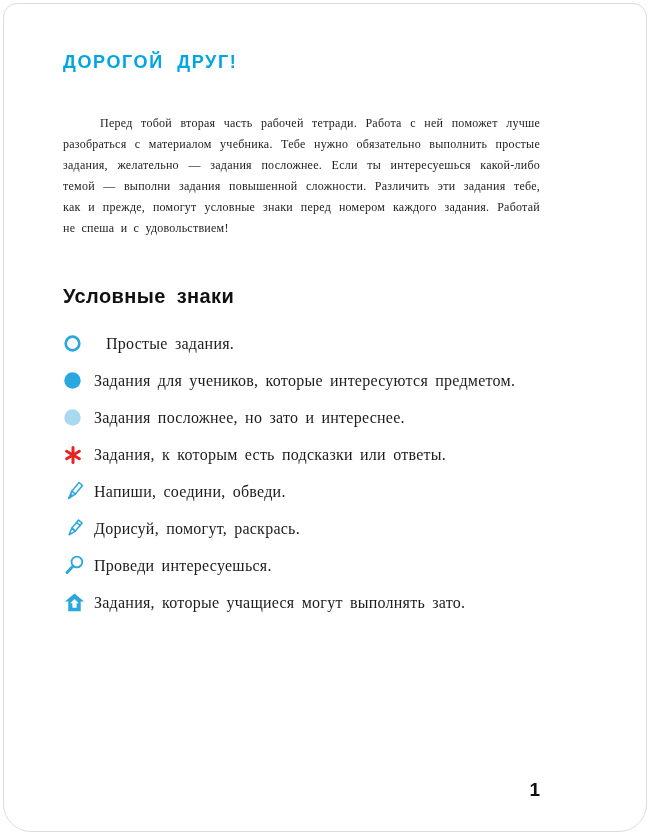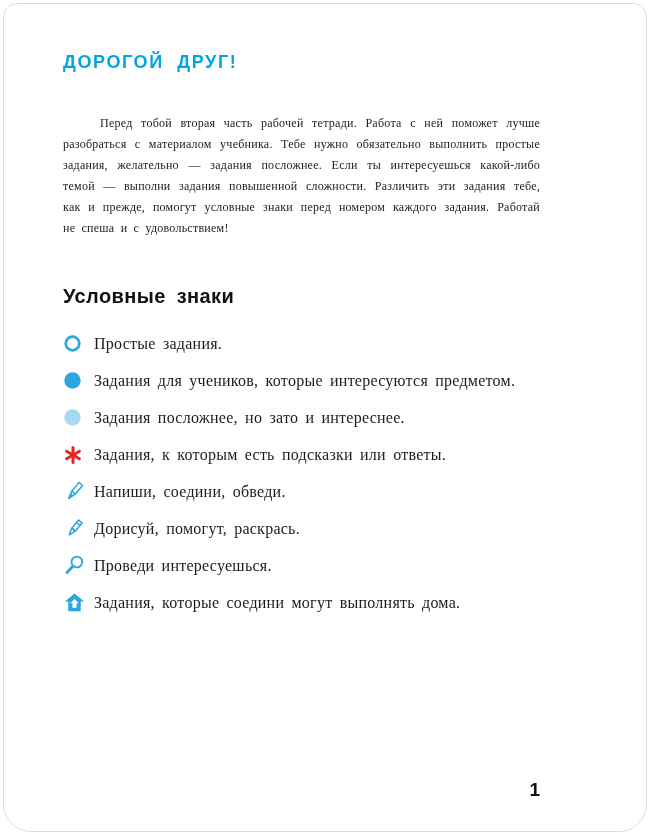--- a/index.html
+++ b/index.html
@@ -55,21 +55,21 @@
     color: #111;
   }
   .legend {
     margin-top: 24px;
   }
   .legend-row {
     display: flex;
     align-items: flex-start;
     margin-top: 14px;
   }
-  .legend-row:first-child { margin-top: 0; }
+  .legend-row:first-child { margin-top: 0; gap: 12px; }
   .icon-cell {
     width: 31px;
     flex: 0 0 31px;
     height: 23px;
     display: flex;
     align-items: center;
   }
   .legend-text {
     flex: 1;
     font-size: 16px;
@@ -182,19 +182,19 @@
       <span class="legend-text">Проведи интересуешься.</span>
     </div>
 
     <div class="legend-row">
       <span class="icon-cell">
         <svg width="23" height="23" viewBox="0 0 24 24">
           <path d="M12 2.5 L22 11 H18.5 V21 H5.5 V11 H2 Z" fill="#2ba7e0"></path>
           <path d="M12 8.3 L16.4 12.7 H14.2 V17.6 H9.8 V12.7 H7.6 Z" fill="#ffffff"></path>
         </svg>
       </span>
-      <span class="legend-text">Задания, которые соедини могут выполнять дома.</span>
+      <span class="legend-text">Задания, которые учащиеся могут выполнять зато.</span>
     </div>
 
   </div>
 </div>
 
 <div class="page-number">1</div>
 
 </body></html>

